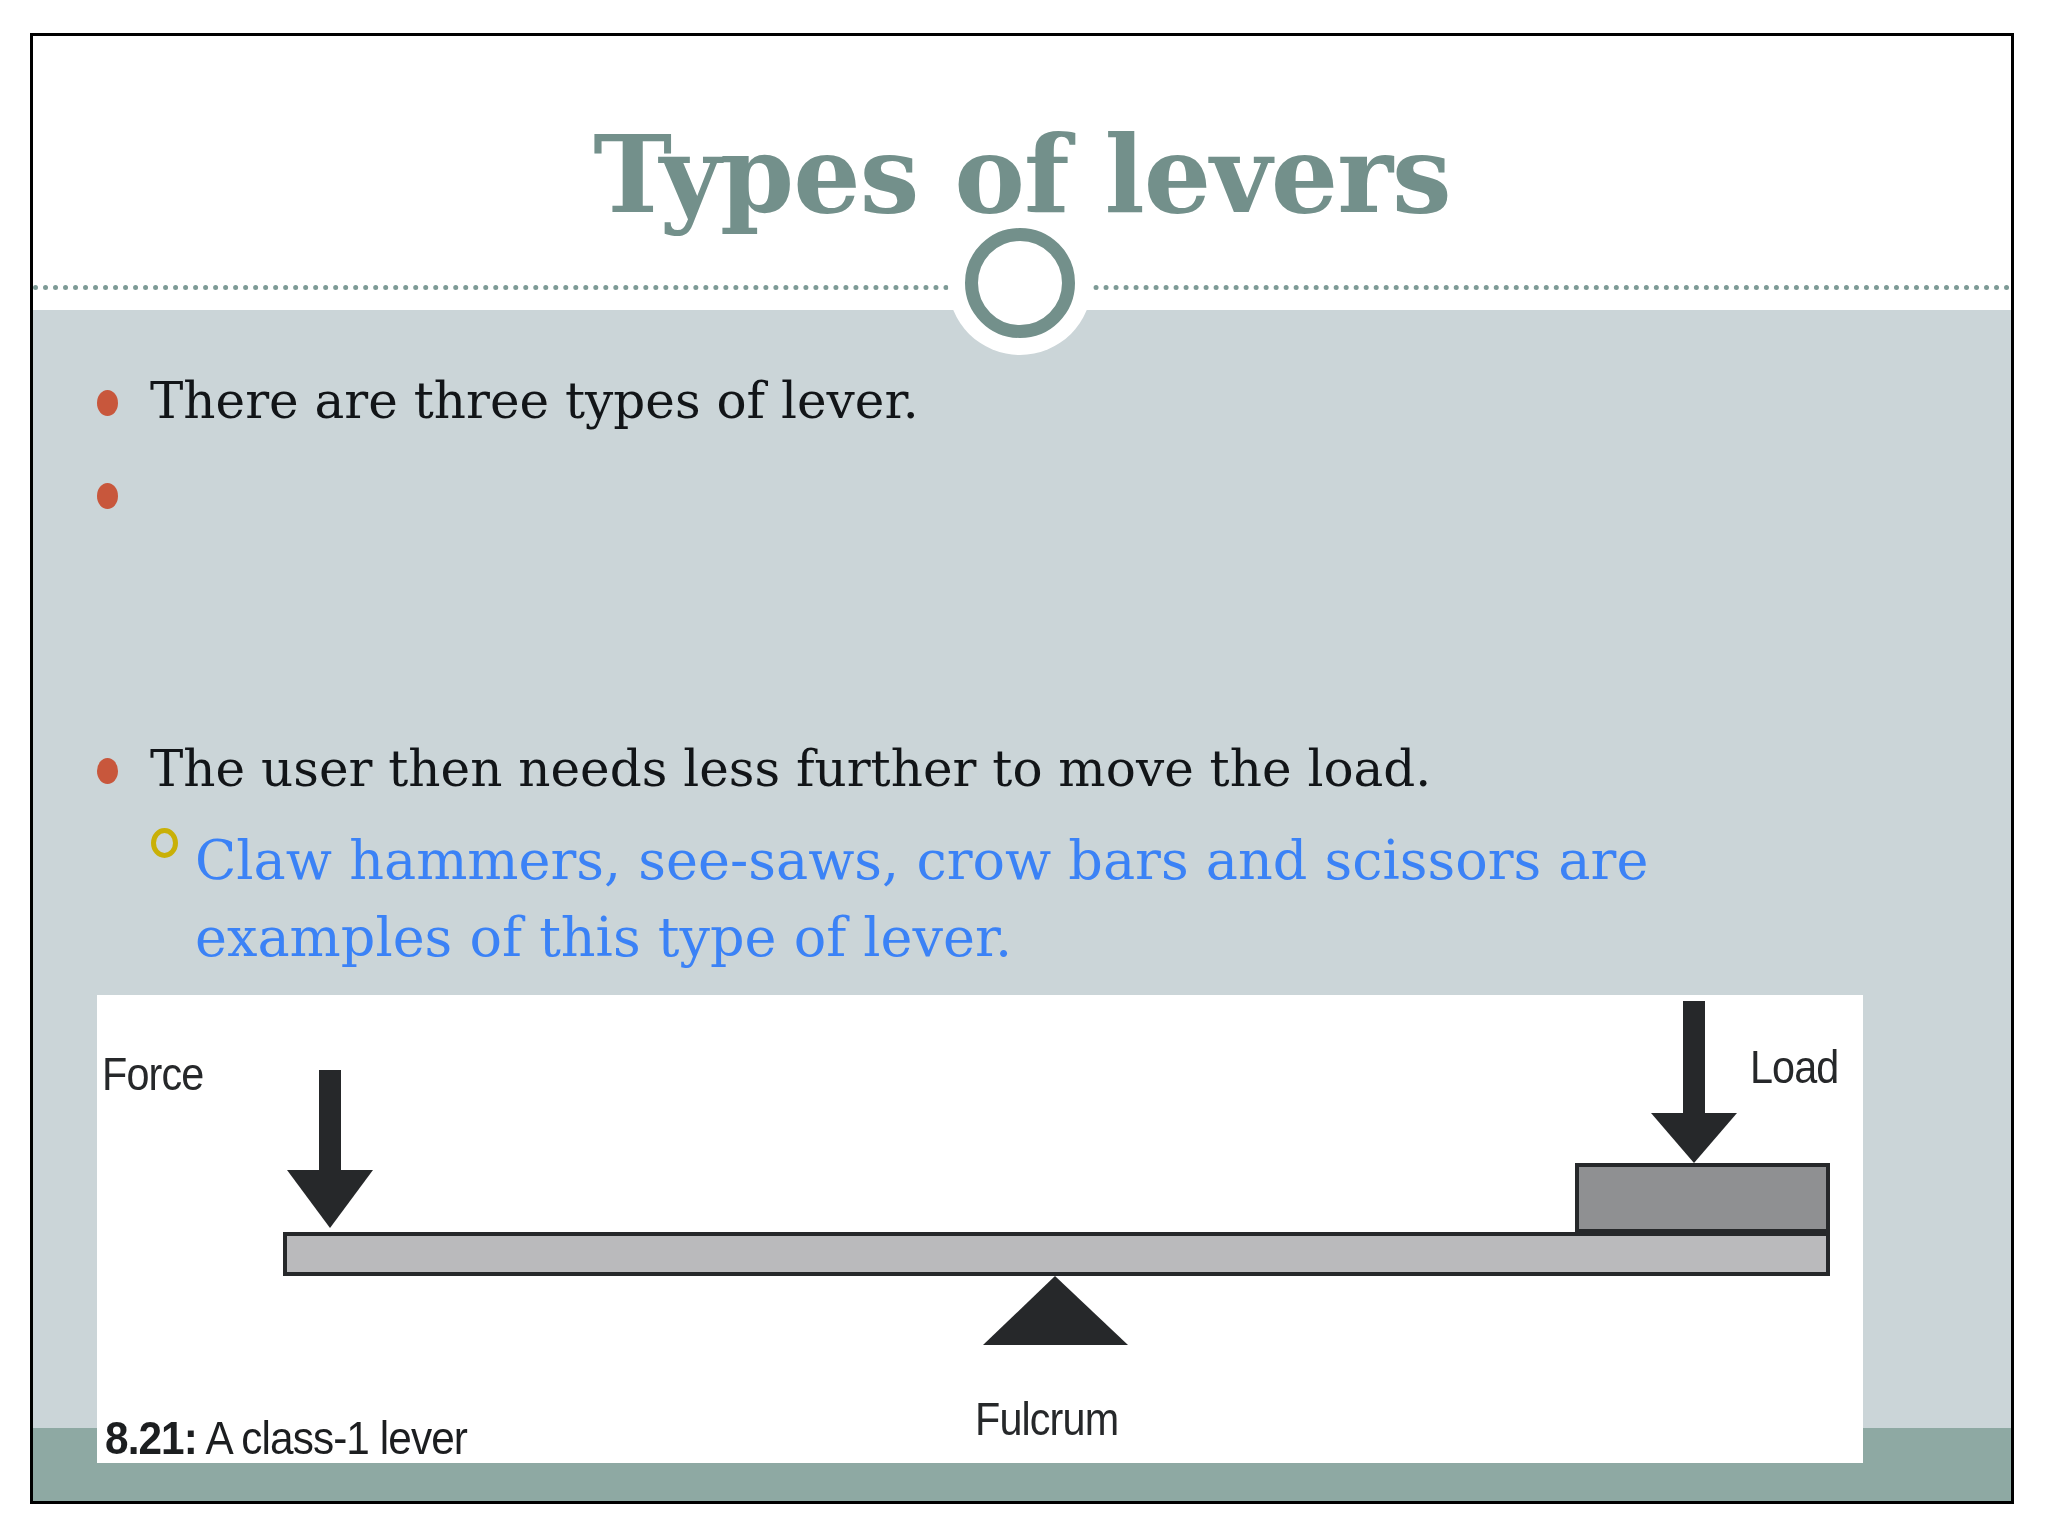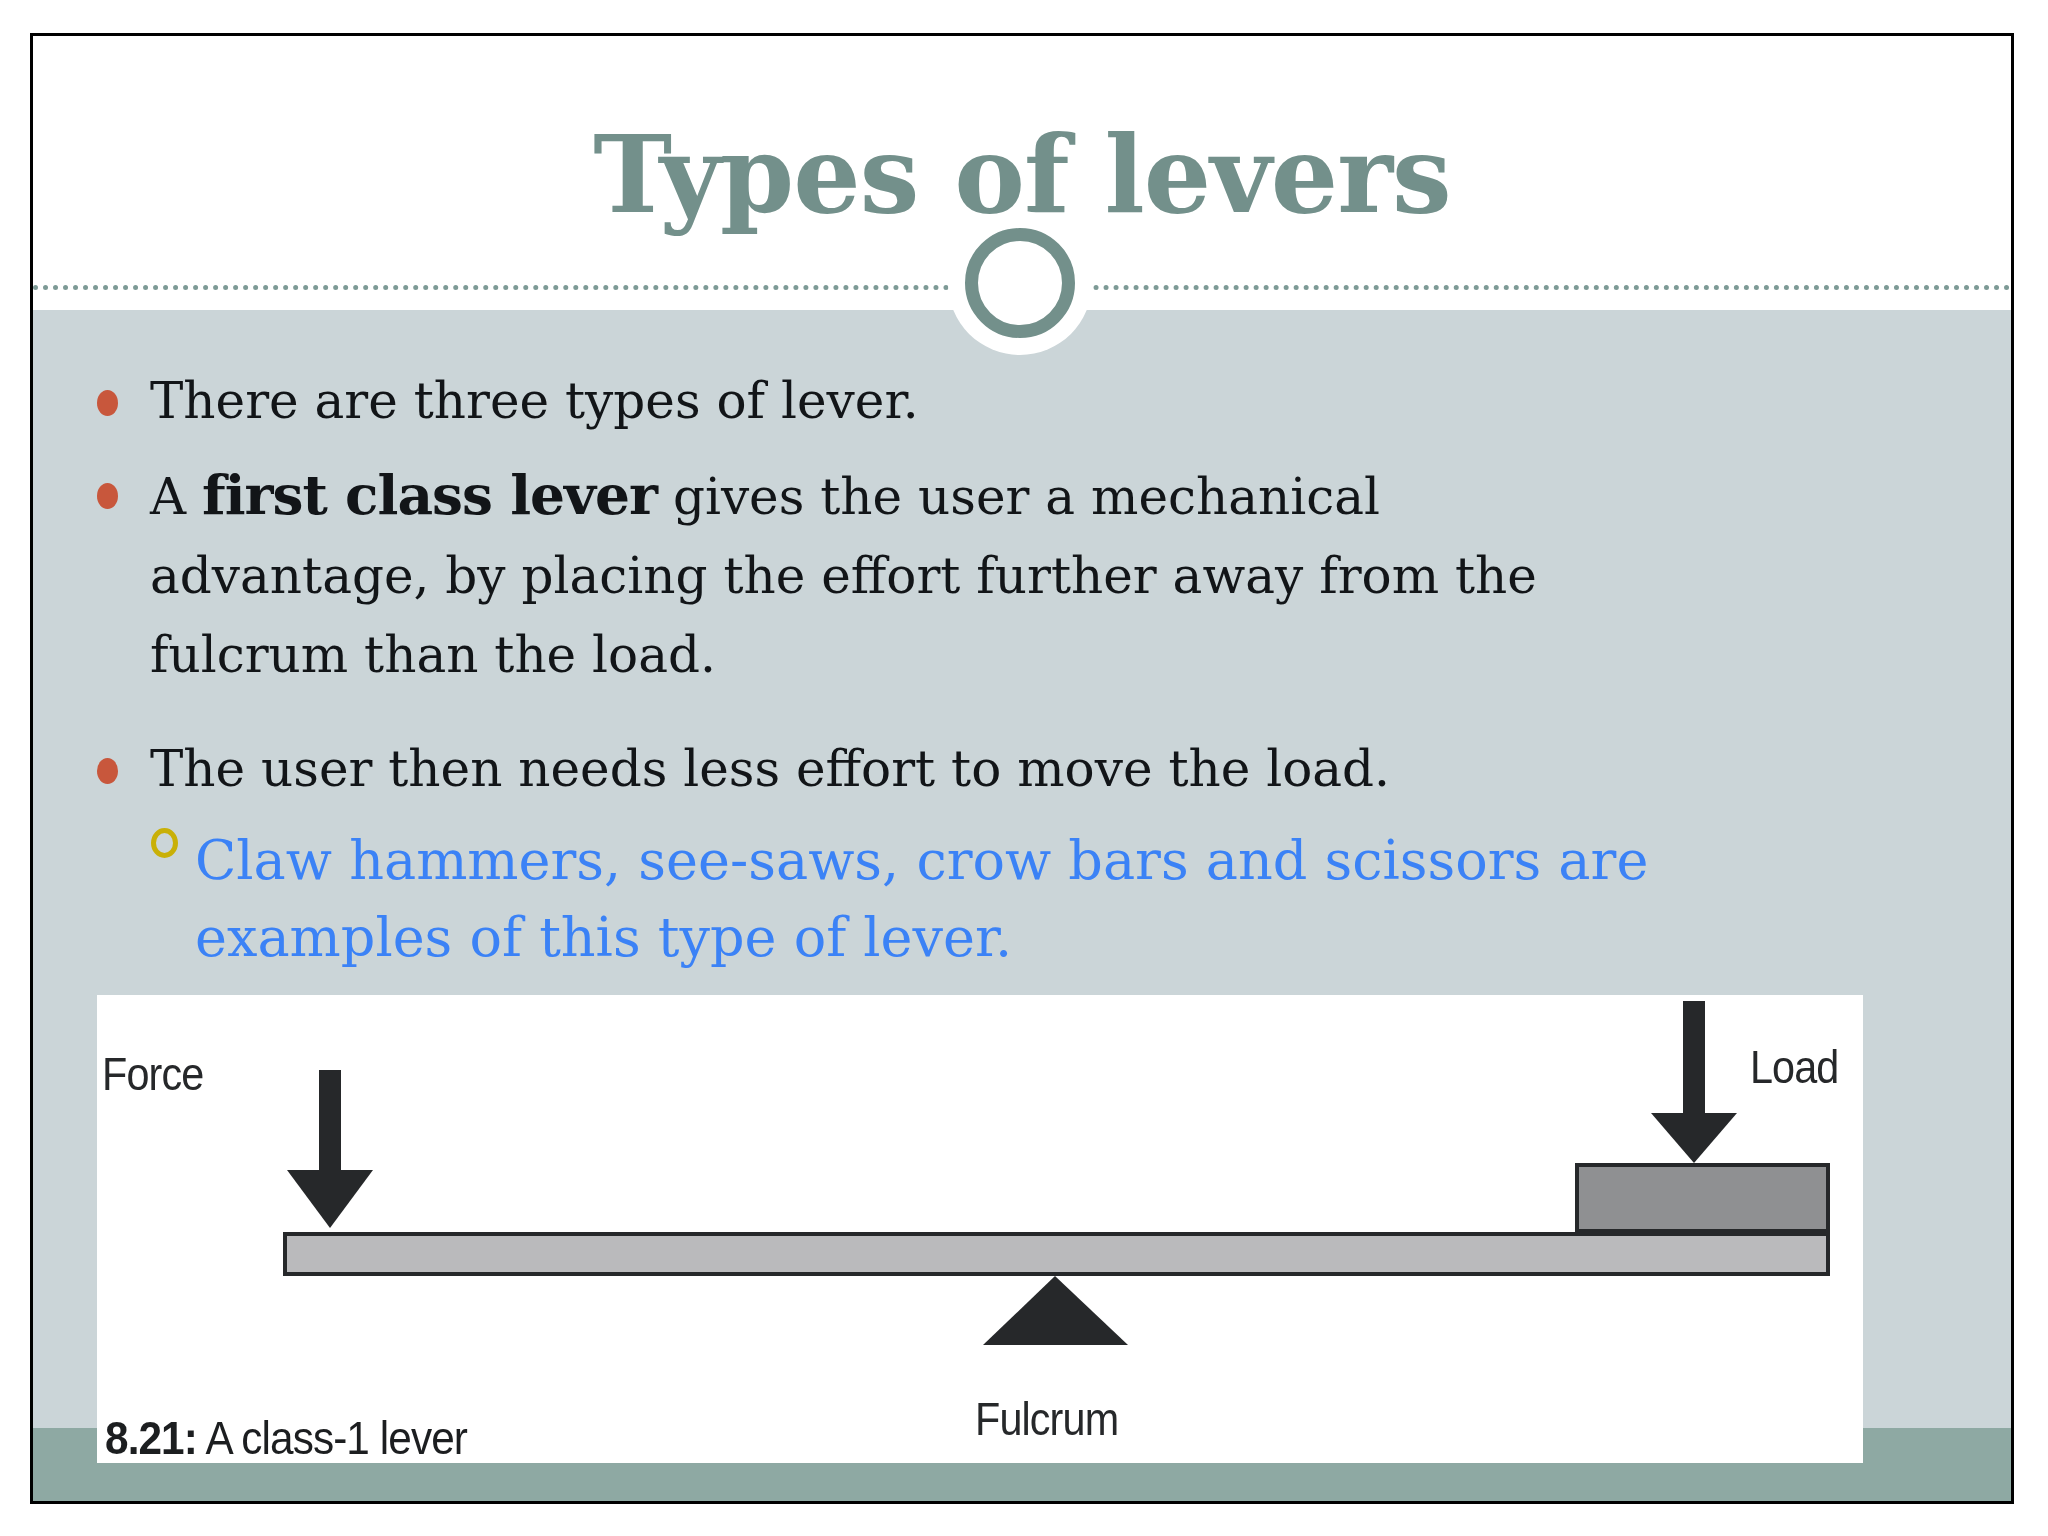--- a/index.html
+++ b/index.html
@@ -65,29 +65,24 @@
 
   <div class="content-bg"></div>
   <div class="bottom-band"></div>
 
   <span class="marker-dot" style="left:64px;top:354px;"></span>
   <div class="bullet-block" style="top:326px;">
     <span>There are three types of lever.</span>
   </div>
 
   <span class="marker-dot" style="left:64px;top:447px;"></span>
-  <div class="bullet-block" style="top:419px;">
-    <div><span>A </span><span class="bold-run">first class lever</span><span> gives the user a mechanical</span></div>
-    <div><span>advantage, by placing the effort further away from the</span></div>
-    <div><span>fulcrum than the load.</span></div>
-  </div>
 
   <span class="marker-dot" style="left:64px;top:722px;"></span>
   <div class="bullet-block" style="top:694px;">
-    <span>The user then needs less effort to move the load.</span>
+    <span>The user then needs less further to move the load.</span>
   </div>
 
   <span class="marker-ring" style="left:118px;top:792px;"></span>
   <div class="sub-block" style="top:786px;">
     <div>Claw hammers, see-saws, crow bars and scissors are</div>
     <div>examples of this type of lever.</div>
   </div>
 
   <div class="figure-box">
 

